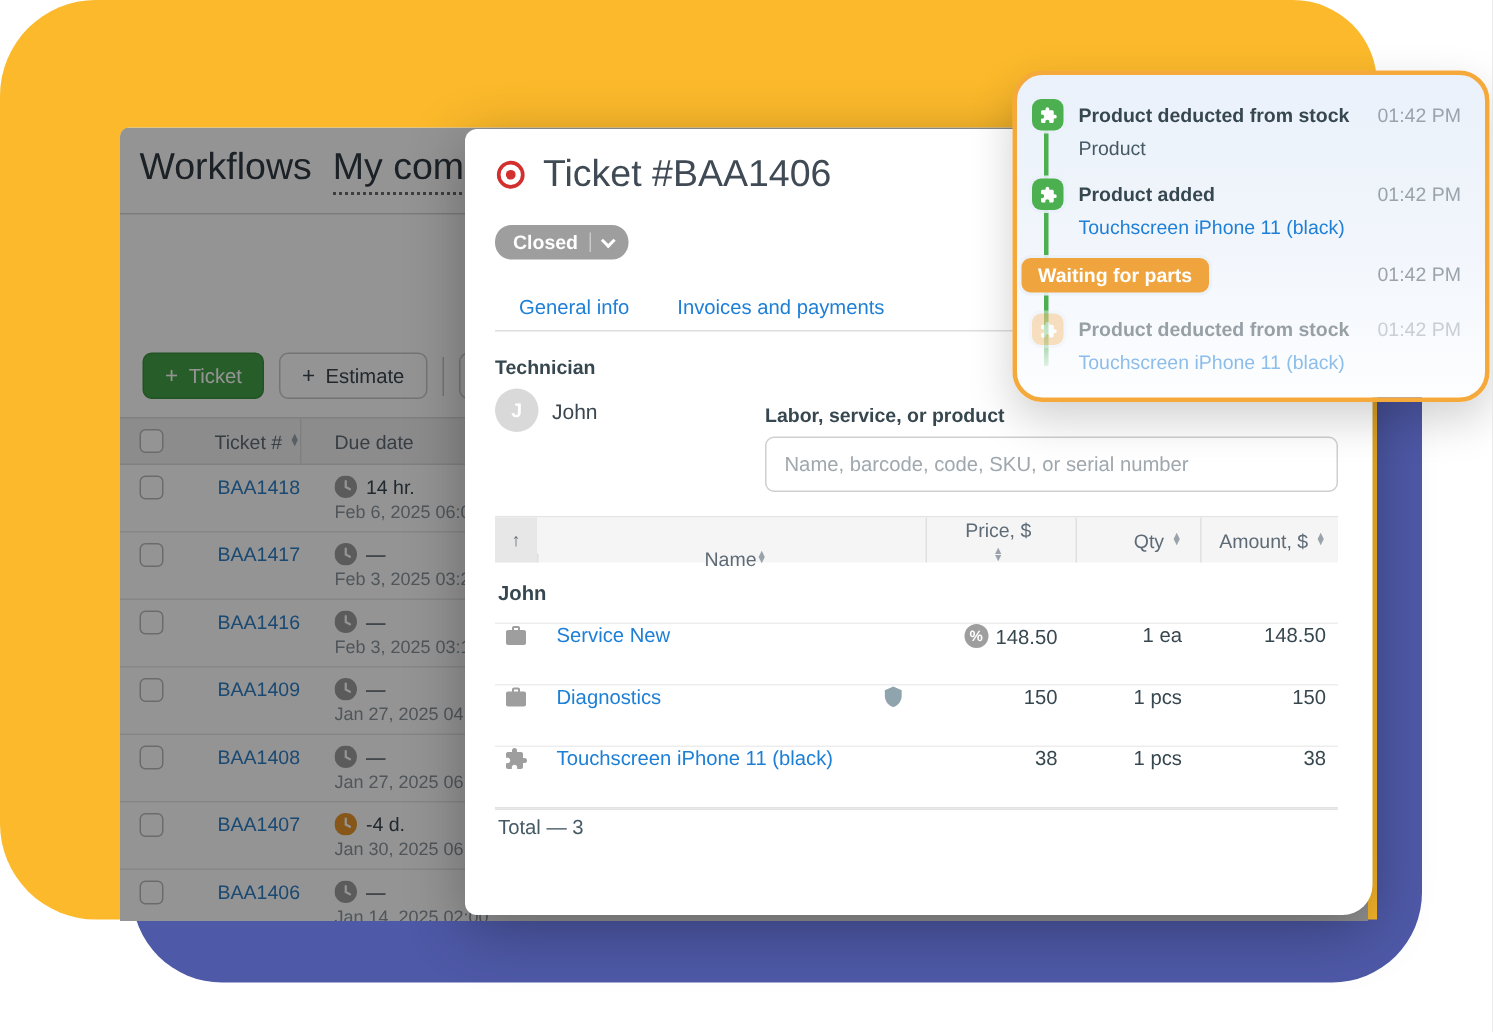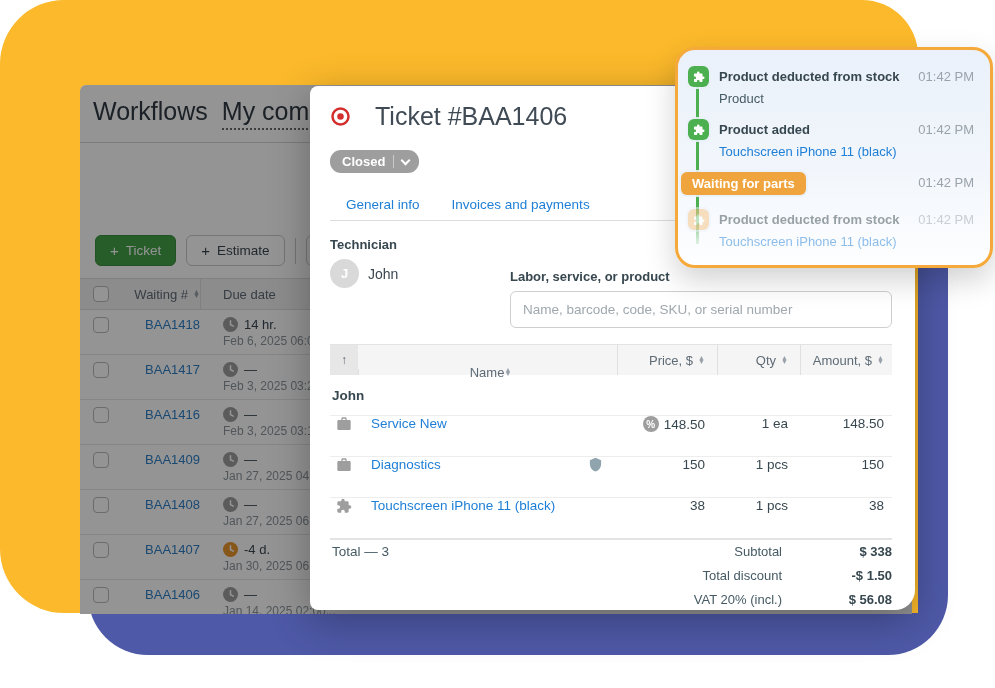--- a/index.html
+++ b/index.html
@@ -43,21 +43,21 @@
   .h-due{flex:1;padding-left:22px;justify-content:space-between;padding-right:10px;border-left:1px solid #DDD;height:100%;}
   .sort{display:inline-flex;flex-direction:column;line-height:4.5px;font-size:7px;color:#9AA3AB;}
   .due-main{display:flex;align-items:center;gap:6px;}
   .due-date{color:#8B959C;font-size:12px;margin-top:2px;}
   .clk{color:#9E9E9E;display:inline-flex;}
   .clk.orange{color:#E8962E;}
 
   
   .modal{position:absolute;left:310px;top:86px;width:605px;height:524px;background:#fff;
     border-radius:8px 8px 20px 8px;box-shadow:0 10px 40px rgba(0,0,0,0.30);overflow:hidden;}
-  .m-head{display:flex;align-items:center;gap:24px;padding:16px 20px 0 20px;}
+  .m-head{display:flex;align-items:center;gap:11px;padding:16px 20px 0 20px;}
   .m-title{font-size:25px;color:#3F4A54;}
   .rec-icon{display:inline-flex;}
   .status-badge{margin:19px 0 0 20px;display:inline-flex;align-items:center;gap:8px;height:23px;
     background:#9E9E9E;border-radius:11px;padding:0 10px 0 12px;cursor:pointer;}
   .status-badge .txt{color:#fff;font-weight:bold;font-size:13px;}
   .status-badge .sep{width:1px;height:13px;background:rgba(255,255,255,0.45);}
   .chev{width:7px;height:7px;border-right:2px solid #fff;border-bottom:2px solid #fff;
     transform:rotate(45deg);margin-top:-3px;}
   .tabs{display:flex;align-items:flex-end;margin:14px 20px 0 20px;border-bottom:1px solid #DDD;height:34px;}
   .tab{font-size:13.5px;color:#1E7FD6;padding:8px 16px;cursor:pointer;white-space:nowrap;}
@@ -75,21 +75,21 @@
   .search input{width:100%;height:37px;border:1px solid #CFCFCF;border-radius:6px;padding:0 12px;
     font-size:13.5px;color:#3A4750;outline:none;}
   .search input::placeholder{color:#9FA8AE;}
 
   .svc-table{margin-top:16px;border:1px solid #E3E3E3;border-left:none;border-right:none;}
   .svc-hrow{display:flex;align-items:stretch;height:30px;background:#F5F5F5;font-size:13px;color:#5E6B76;}
   .svc-hcell{display:flex;align-items:center;border-left:1px solid #E0E0E0;padding:0 8px;}
   .svc-hcell:first-child{border-left:none;}
   .c-icon{width:28px;justify-content:center;background:#E7E7E7;padding:0;color:#5E6B76;font-size:12px;}
   .c-name{flex:1;justify-content:center;padding-left:13px;margin-top:24px;}
-  .c-price{width:100px;justify-content:flex-end;gap:5px;padding-right:12px;}
+  .c-price{width:100px;justify-content:flex-end;gap:5px;padding-right:12px;flex-direction:column;}
   .c-qty{width:83px;justify-content:flex-end;gap:5px;padding-right:12px;}
   .c-amt{width:92px;justify-content:flex-end;gap:5px;padding-right:8px;}
   .svc-group{font-size:13.5px;font-weight:bold;color:#37474F;padding:13px 0 12px 2px;border-bottom:1px solid #EDEDED;}
   .svc-row{display:flex;align-items:flex-start;height:41px;border-bottom:1px solid #EDEDED;font-size:13.5px;color:#37474F;}
   .svc-row:last-child{border-bottom:1px solid #E3E3E3;}
   .r-icon{width:28px;display:flex;justify-content:center;color:#9E9E9E;}
   .r-name{flex:1;display:flex;align-items:center;padding-left:13px;}
   .r-name a{color:#1E7FD6;text-decoration:none;}
   .shield{margin-left:auto;margin-right:14px;color:#90A4AE;display:inline-flex;}
   .r-price{width:100px;display:flex;justify-content:flex-end;align-items:center;gap:5px;padding-right:12px;}
@@ -158,21 +158,21 @@
       <div class="toolbar-sep"></div>
       <button class="btn btn-ghost btn-partial"></button>
     </div>
 
     <div class="tix-table">
       <div class="tix-hrow">
         <div class="col-check">
           <span class="checkbox"></span>
         </div>
         <div class="hcell h-id">
-          <span>Waiting #</span>
+          <span>Ticket #</span>
           <span class="sort">
               <span>▲</span>
               <span>▼</span>
             </span>
         </div>
         <div class="hcell h-due">
           <span>Due date</span>
           <span class="sort">
               <span>▲</span>
               <span>▼</span>
@@ -434,38 +434,20 @@
           <span class="r-price">
               <span>38</span>
             </span>
           <span class="r-qty">1 pcs</span>
           <span class="r-amt">38</span>
         </div>
       </div>
 
       <div class="totals">
         <div class="tot-left">Total — 3</div>
-        <div class="tot-right">
-          <div class="tot-row">
-            <span class="lbl">Subtotal</span>
-            <span class="val">$ 338</span>
-          </div>
-          <div class="tot-row">
-            <span class="lbl">Total discount</span>
-            <span class="val">-$ 1.50</span>
-          </div>
-          <div class="tot-row">
-            <span class="lbl">VAT 20% (incl.)</span>
-            <span class="val">$ 56.08</span>
-          </div>
-          <div class="tot-pill">
-            <span class="lbl">Total</span>
-            <span class="val">$ 336.50</span>
-          </div>
-        </div>
       </div>
     </div>
   </div>
 
   <div class="feed">
     <div class="feed-inner">
       <div class="tl-line"></div>
 
       <div class="feed-item">
         <span class="feed-icon">

